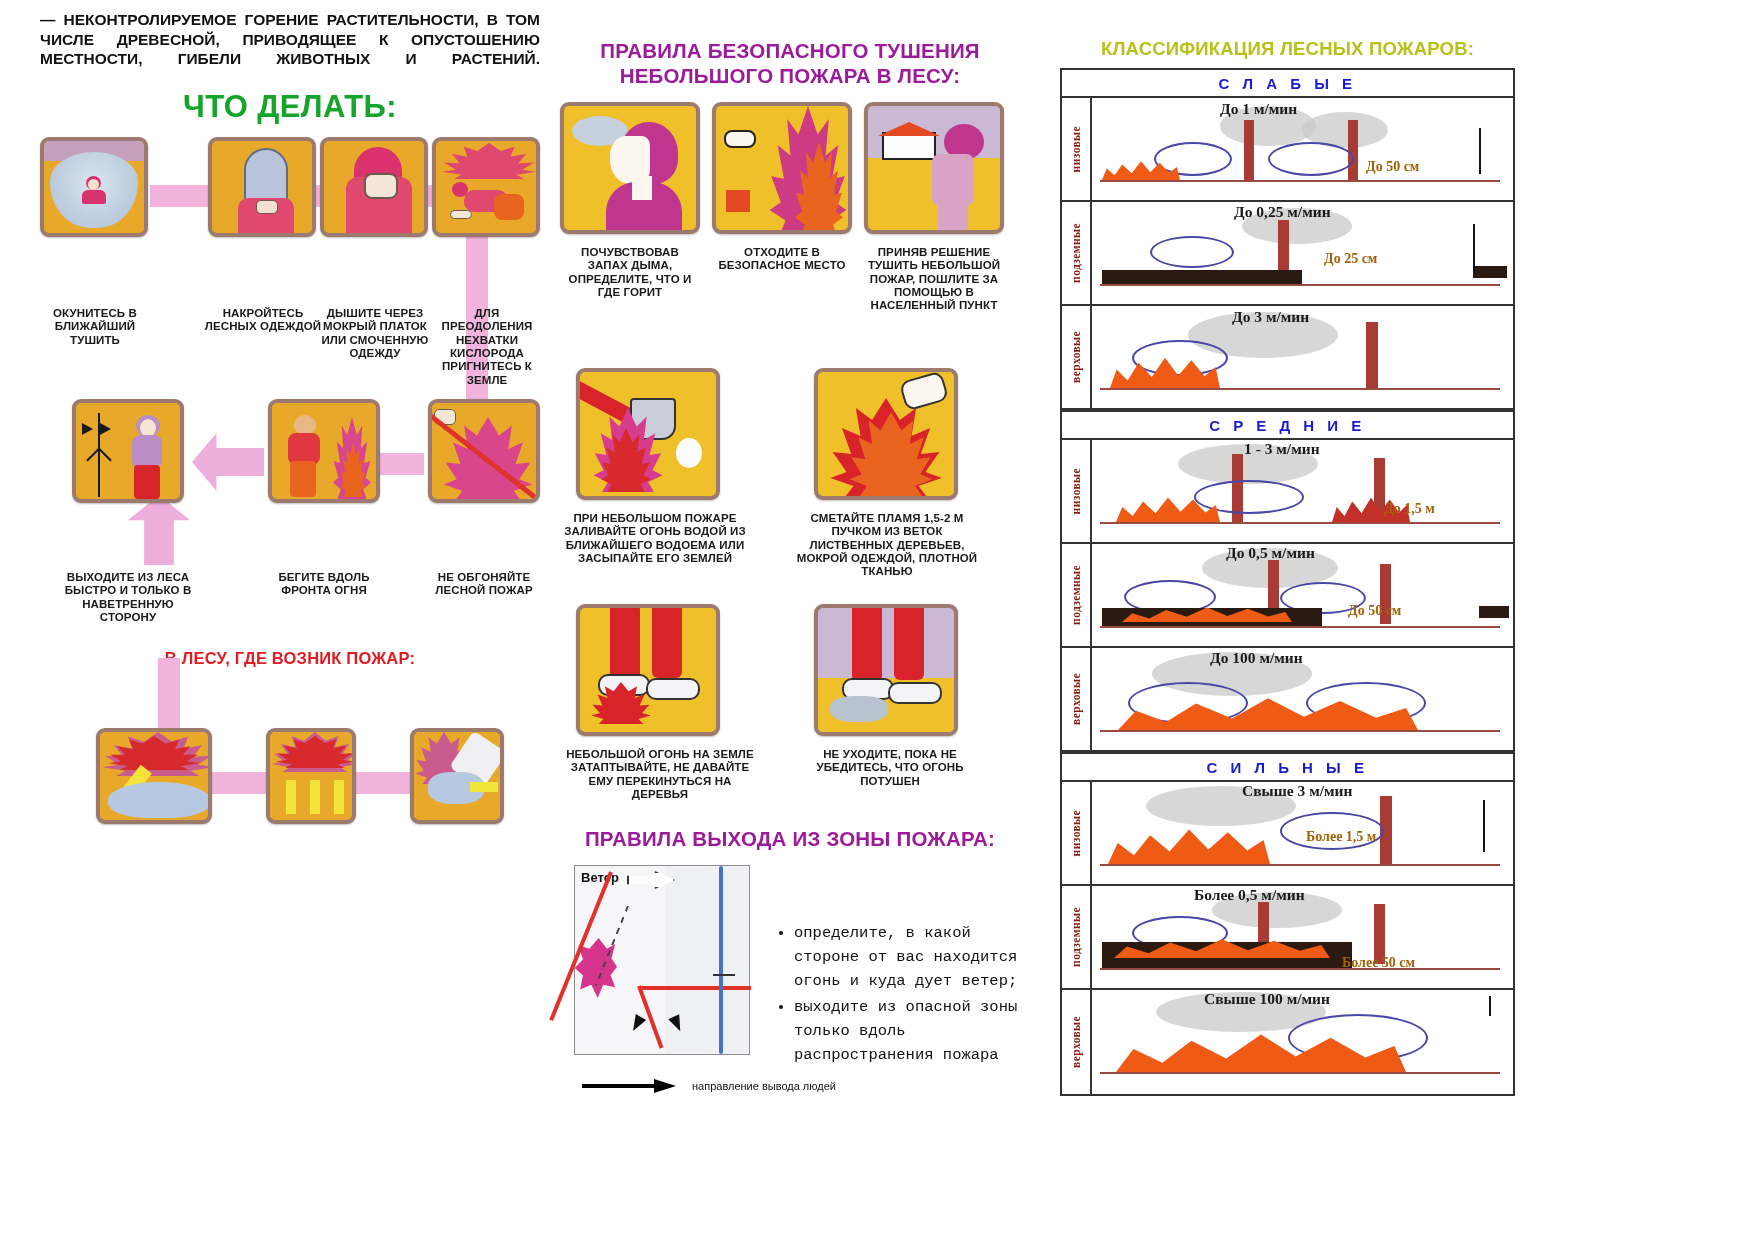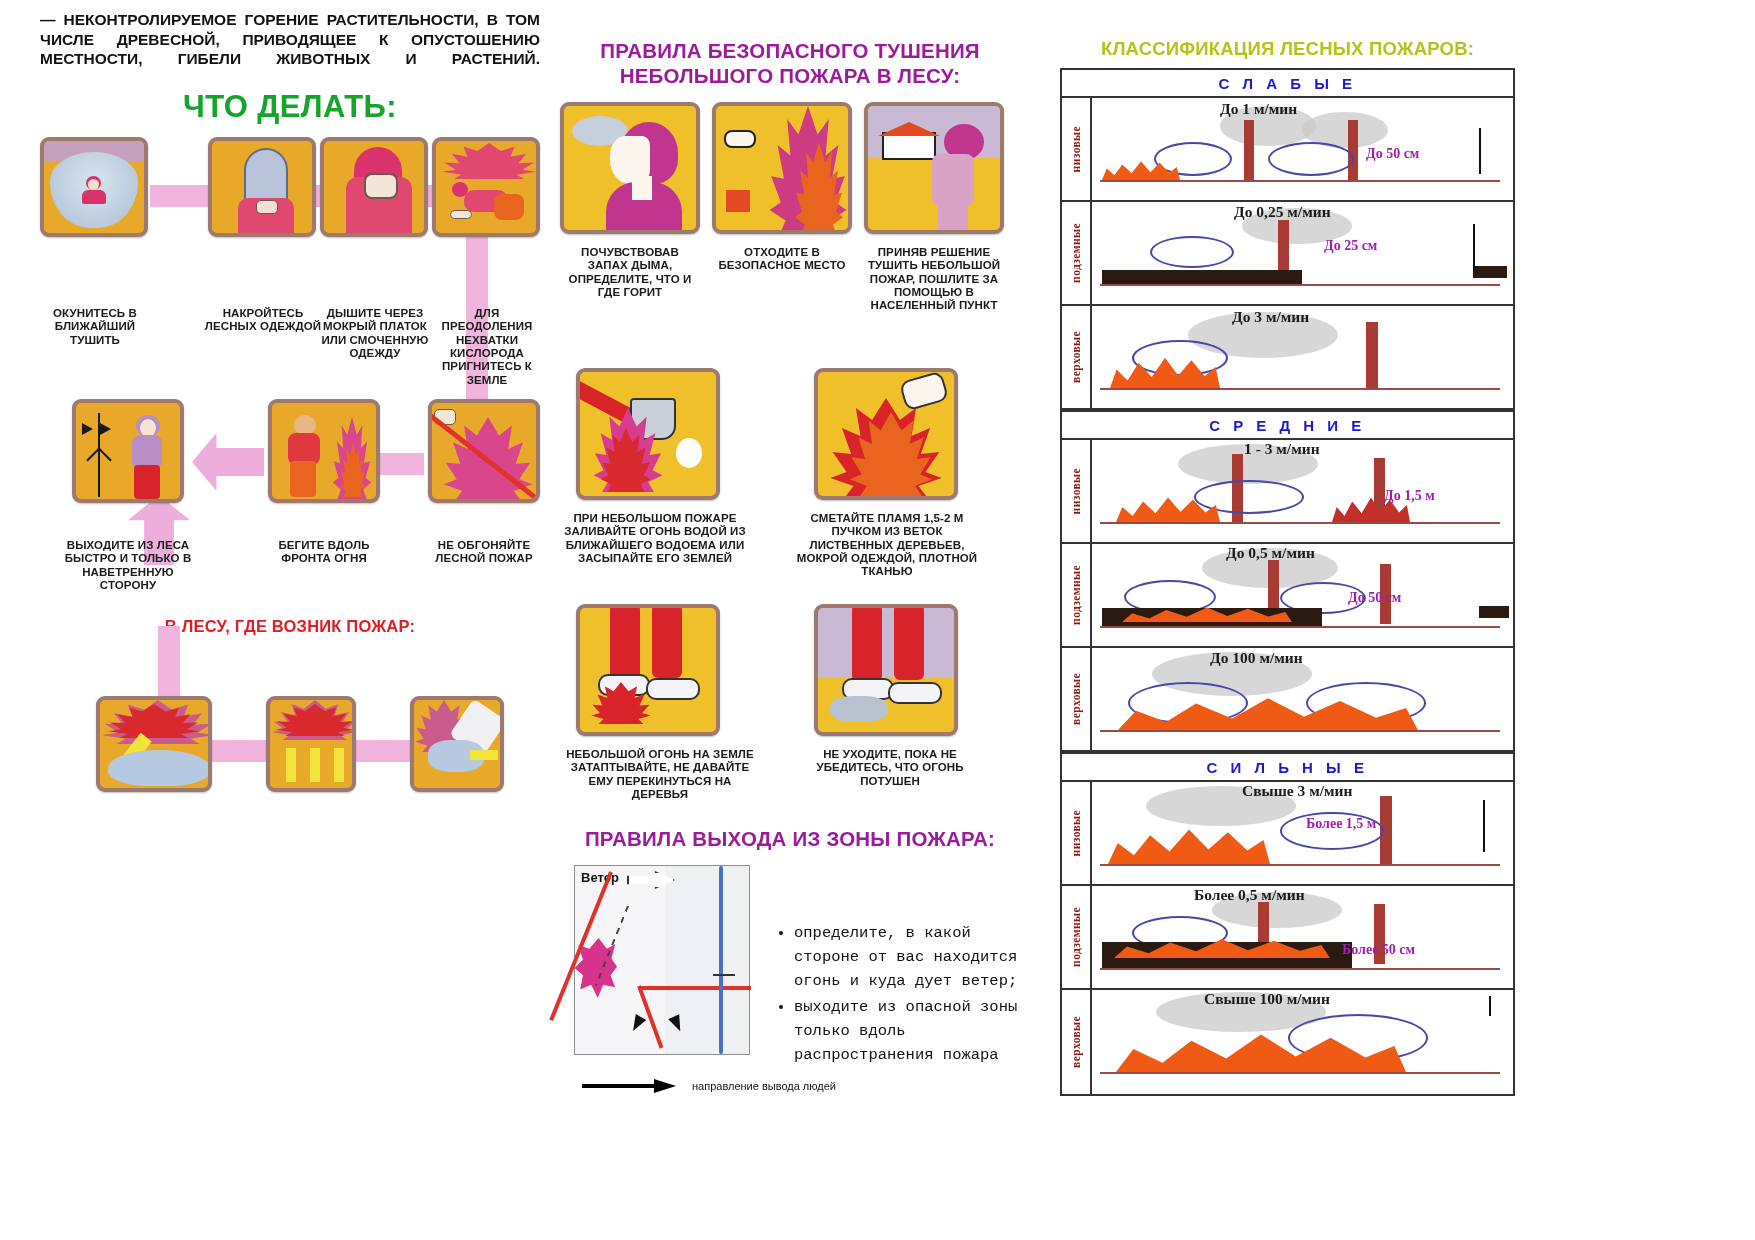--- a/index.html
+++ b/index.html
@@ -190,21 +190,21 @@
     font-size: 11.5px; font-weight:700; color:#8b1b12;
     font-family:"Liberation Serif", serif; letter-spacing:.4px;
   }
   .cls-cell { flex:1; position:relative; overflow:hidden; background:#fff; }
   .sketch-speed {
     position:absolute; font-family:"Liberation Serif", serif;
     font-size: 15.5px; font-weight: 700; color:#1a1a1a; white-space:nowrap;
   }
   .sketch-height {
     position:absolute; font-family:"Liberation Serif", serif;
-    font-size: 14px; font-weight: 700; color:#a21caf; white-space:nowrap;
+    font-size: 14px; font-weight: 700; color:#a16207; white-space:nowrap;margin-top:13px;
   }
   .gline { position:absolute; background:#9b4a43; height:2px; }
   .smoke {
     position:absolute; border-radius:50%;
     background:#c9c9c9; opacity:.75;
   }
   .bluecloud {
     position:absolute; border:2.5px solid #4b47a8; border-radius:50%;
     background: transparent;
   }
@@ -309,21 +309,21 @@
         <div class="flame orange" style="right:10px;top:40px;width:26px;height:54px;"></div>
       </div>
 
       <div class="panel" style="left:388px;top:0;width:112px;height:104px;position:absolute;">
         <div class="flame" style="left:10px;top:14px;width:92px;height:84px;background:#d9468b;"></div>
         <div style="position:absolute;left:2px;top:6px;width:22px;height:16px;background:#f2e6d6;border:1.5px solid #6b5a4e;border-radius:5px;"></div>
         <div style="position:absolute;left:-6px;top:6px;width:140px;height:5px;background:#e0312b;transform:rotate(38deg);transform-origin:left top;"></div>
       </div>
     </div>
 
-    <div style="position:relative;height:96px;margin-top:8px;">
+    <div style="position:relative;height:96px;margin-top:40px;">
       <div class="caption" style="position:absolute;left:18px;top:0;width:140px;">ВЫХОДИТЕ ИЗ ЛЕСА БЫСТРО И ТОЛЬКО В НАВЕТРЕННУЮ СТОРОНУ</div>
       <div class="caption" style="position:absolute;left:214px;top:0;width:140px;">БЕГИТЕ ВДОЛЬ ФРОНТА ОГНЯ</div>
       <div class="caption" style="position:absolute;left:374px;top:0;width:140px;">НЕ ОБГОНЯЙТЕ ЛЕСНОЙ ПОЖАР</div>
     </div>
 
     <div class="sub-red" style="margin-top:-18px;">В ЛЕСУ, ГДЕ ВОЗНИК ПОЖАР:</div>
 
     <div style="position:relative;height:110px;margin-top:60px;">
       <div class="arrow-h" style="left:172px;top:44px;width:54px;"></div>
       <div class="arrow-h" style="left:316px;top:44px;width:54px;"></div>

